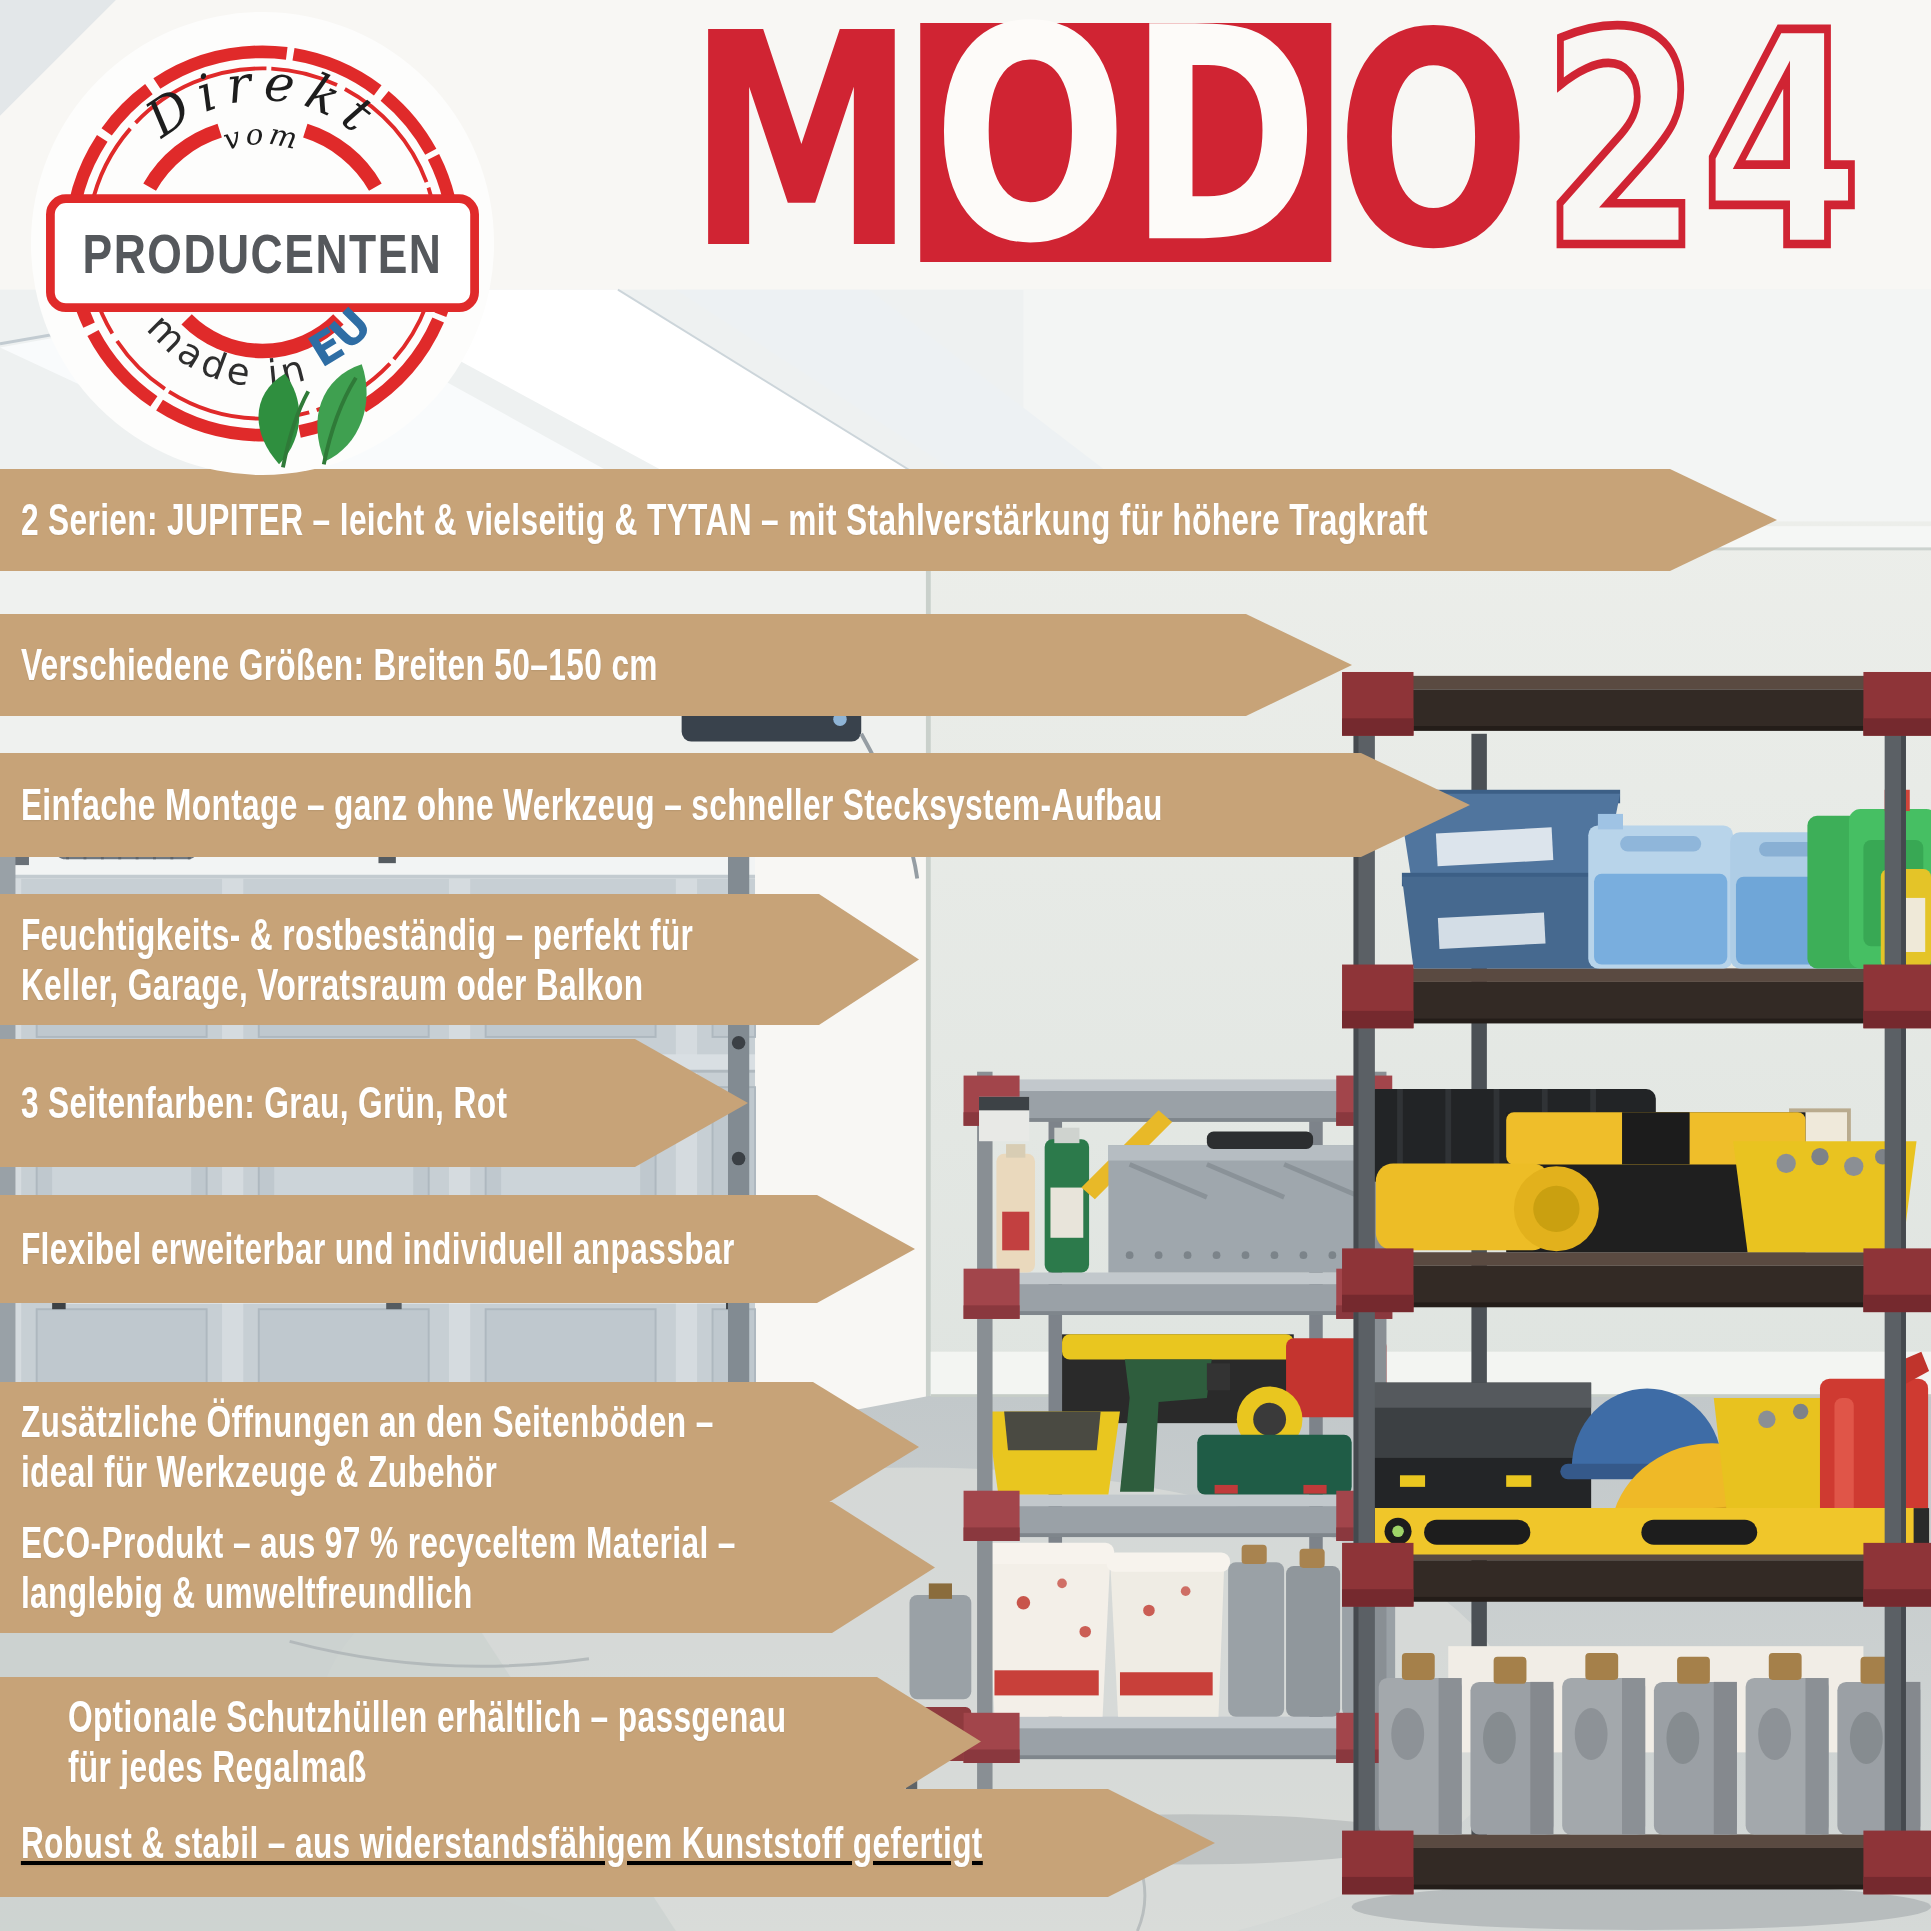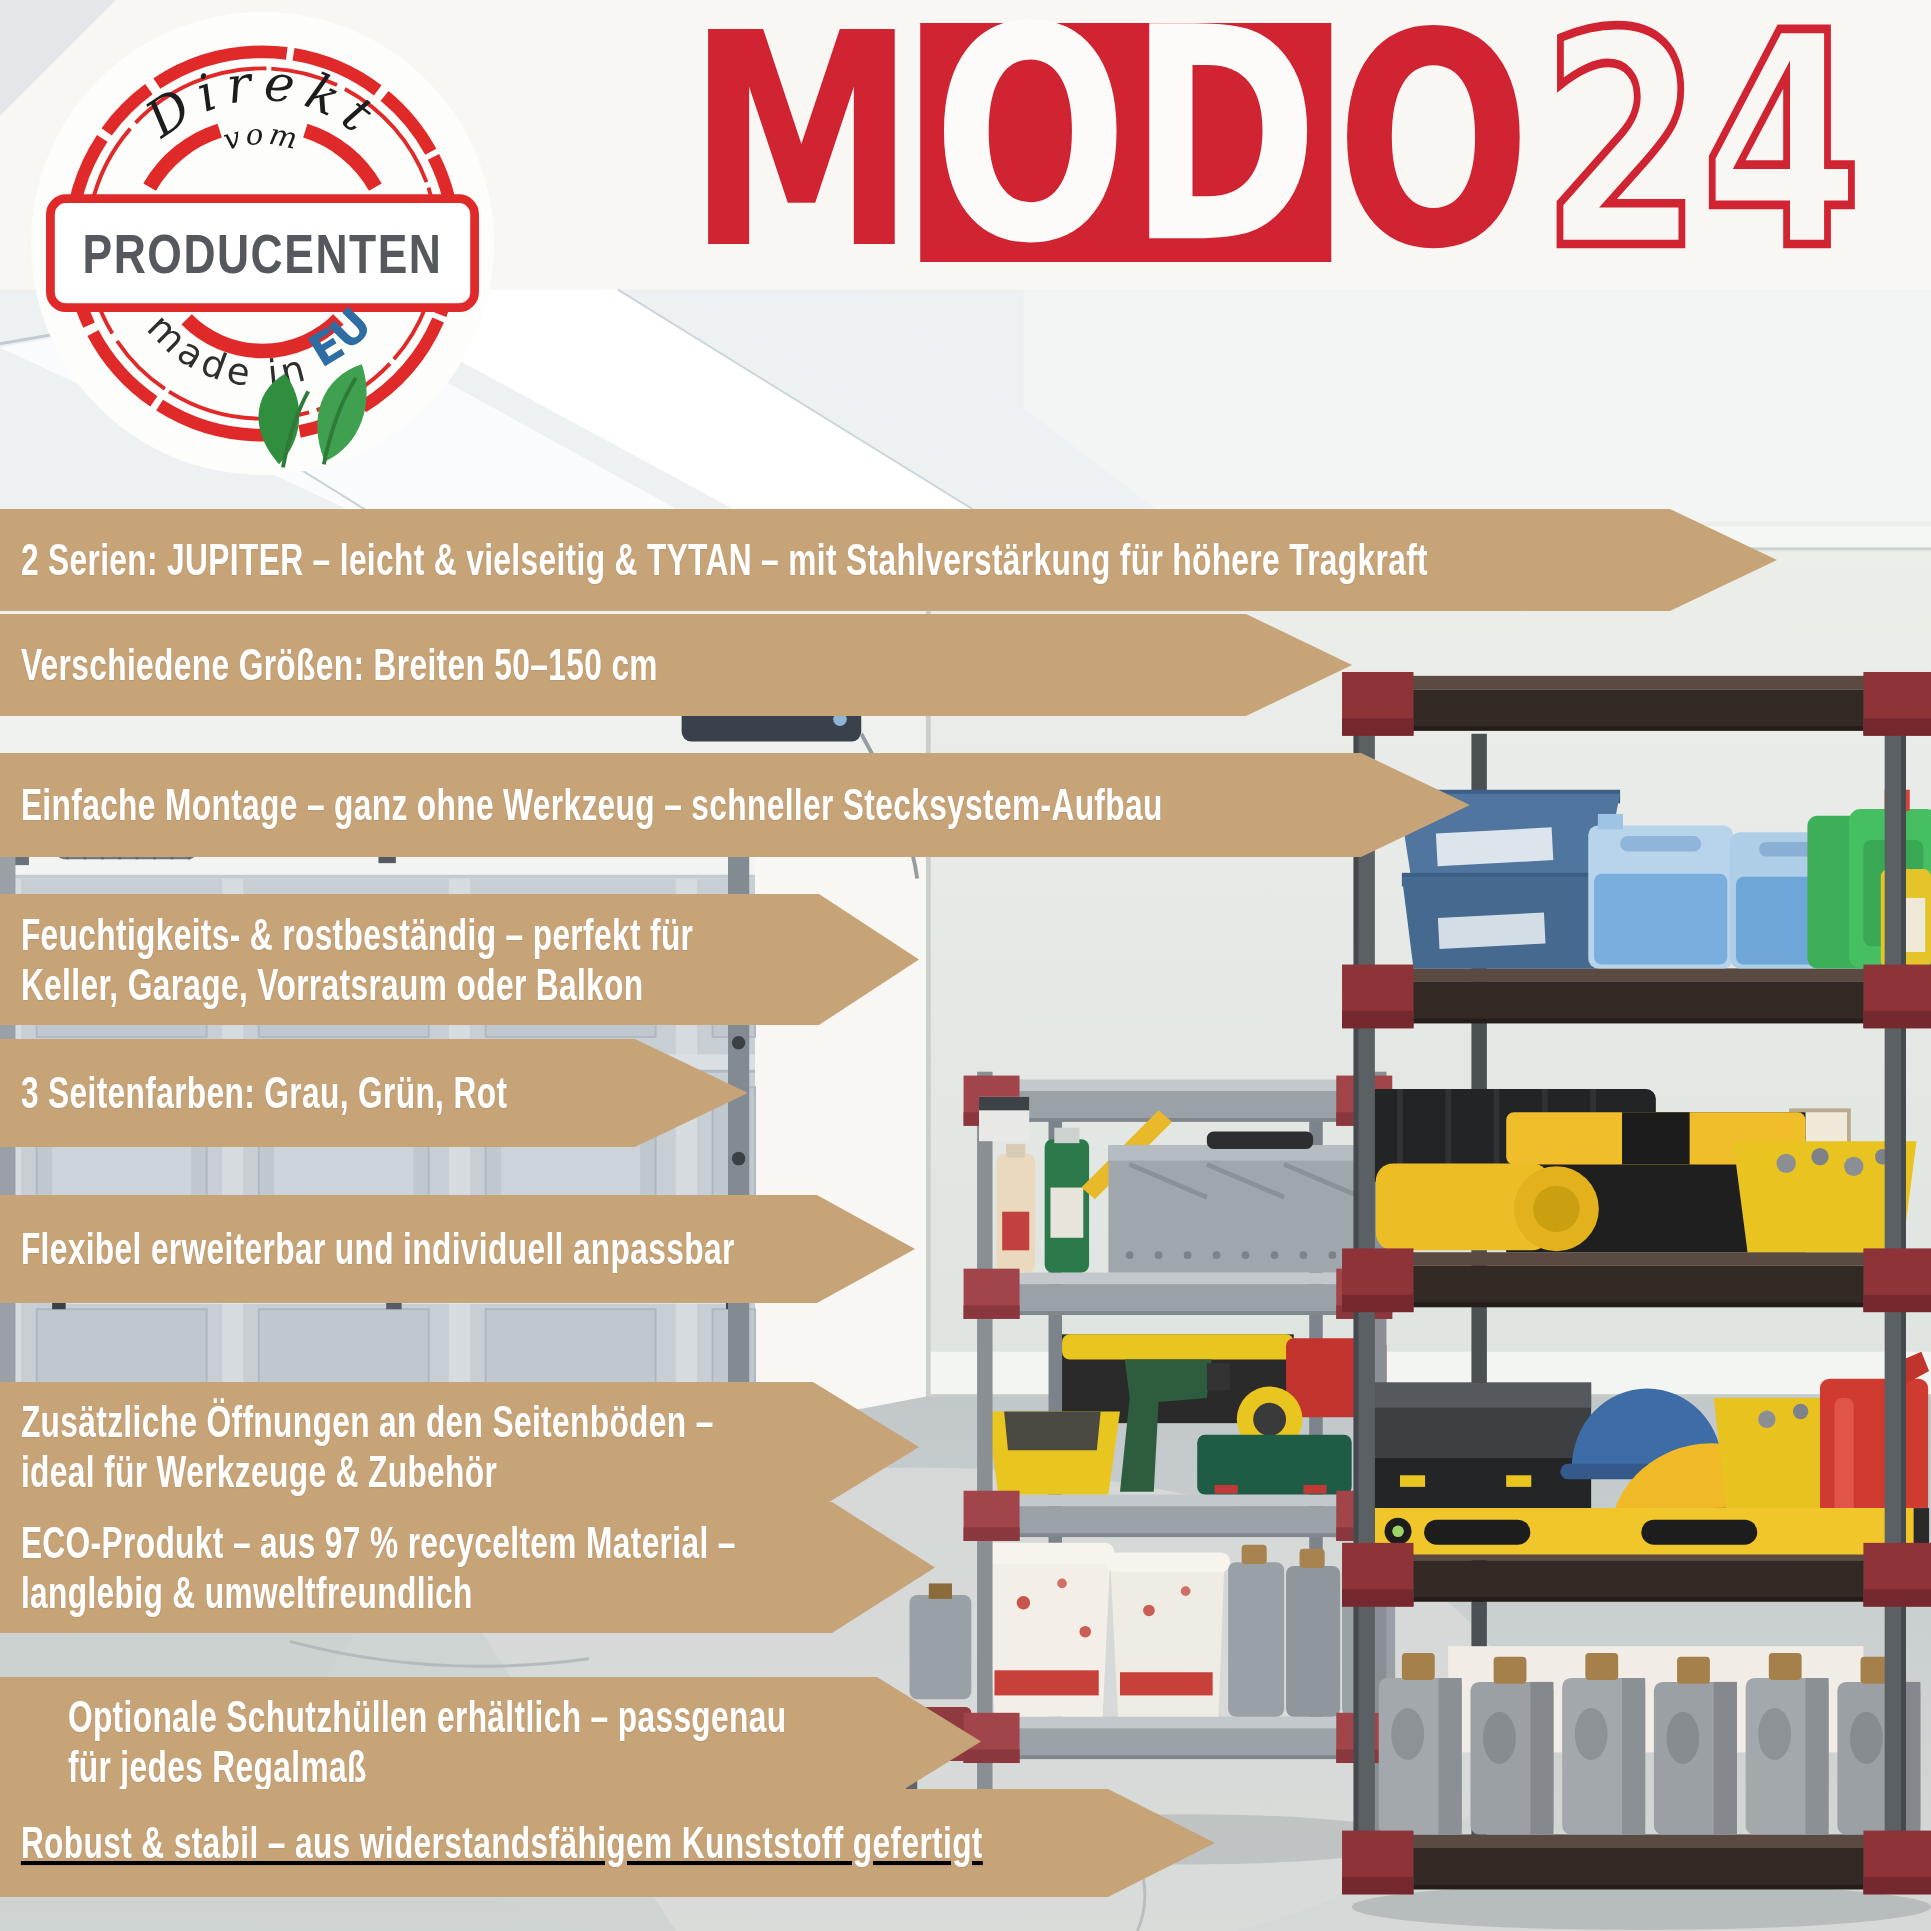--- a/index.html
+++ b/index.html
@@ -415,36 +415,36 @@
         <rect x="1390" y="1341" width="74" height="18"></rect>
           <rect x="1930" y="1341" width="70" height="18"></rect>
         <rect x="1390" y="1646" width="74" height="18"></rect>
           <rect x="1930" y="1646" width="70" height="18"></rect>
         <rect x="1390" y="1944" width="74" height="18"></rect>
           <rect x="1930" y="1944" width="70" height="18"></rect>
       </g>
     </g>
   </svg>
 
-  <div class="banner" style="top:469px;width:1777px;height:102px;clip-path:polygon(0 0,1670px 0,1777px 50%,1670px 100%,0 100%);margin-top:40px;">
+  <div class="banner" style="top:469px;width:1777px;height:102px;clip-path:polygon(0 0,1670px 0,1777px 50%,1670px 100%,0 100%);">
     <span class="bt">2 Serien: JUPITER – leicht &amp; vielseitig &amp; TYTAN – mit Stahlverstärkung für höhere Tragkraft</span>
   </div>
   <div class="banner" style="top:614px;width:1352px;height:102px;clip-path:polygon(0 0,1246px 0,1352px 50%,1246px 100%,0 100%);">
     <span class="bt">Verschiedene Größen: Breiten 50–150 cm</span>
   </div>
   <div class="banner" style="top:753px;width:1470px;height:104px;clip-path:polygon(0 0,1361px 0,1470px 50%,1361px 100%,0 100%);">
     <span class="bt">Einfache Montage – ganz ohne Werkzeug – schneller Stecksystem-Aufbau</span>
   </div>
   <div class="banner" style="top:894px;width:919px;height:131px;clip-path:polygon(0 0,819px 0,919px 50%,819px 100%,0 100%);">
     <span class="bt">
       <div>Feuchtigkeits- &amp; rostbeständig – perfekt für</div>
       <div>Keller, Garage, Vorratsraum oder Balkon</div>
     </span>
   </div>
-  <div class="banner" style="top:1039px;width:748px;height:108px;clip-path:polygon(0 0,635px 0,748px 50%,635px 100%,0 100%);">
+  <div class="banner" style="top:1039px;width:748px;height:128px;clip-path:polygon(0 0,635px 0,748px 50%,635px 100%,0 100%);">
     <span class="bt">3 Seitenfarben: Grau, Grün, Rot</span>
   </div>
   <div class="banner" style="top:1195px;width:915px;height:108px;clip-path:polygon(0 0,817px 0,915px 50%,817px 100%,0 100%);text-align:right;">
     <span class="bt">Flexibel erweiterbar und individuell anpassbar</span>
   </div>
   <div class="banner" style="top:1346px;width:919px;height:130px;clip-path:polygon(0 0,813px 0,919px 50%,813px 100%,0 100%);margin-top:36px;">
     <span class="bt">
       <div>Zusätzliche Öffnungen an den Seitenböden –</div>
       <div>ideal für Werkzeuge &amp; Zubehör</div>
     </span>

